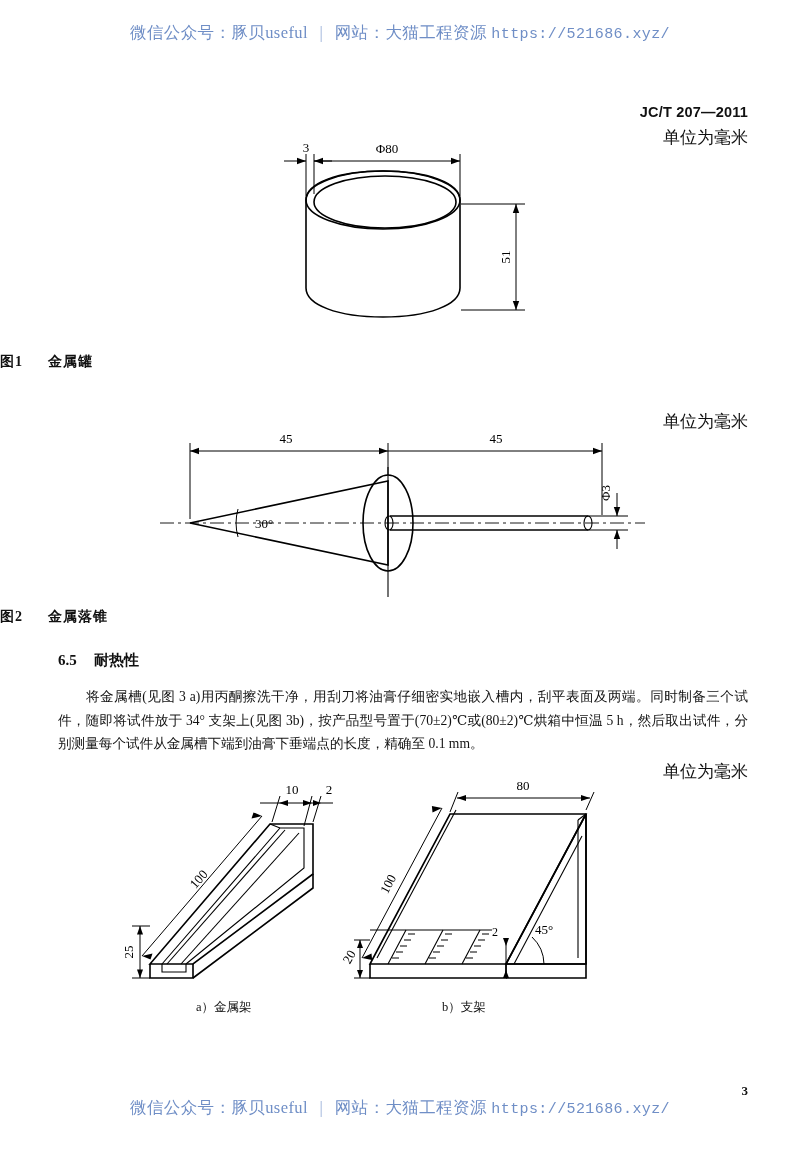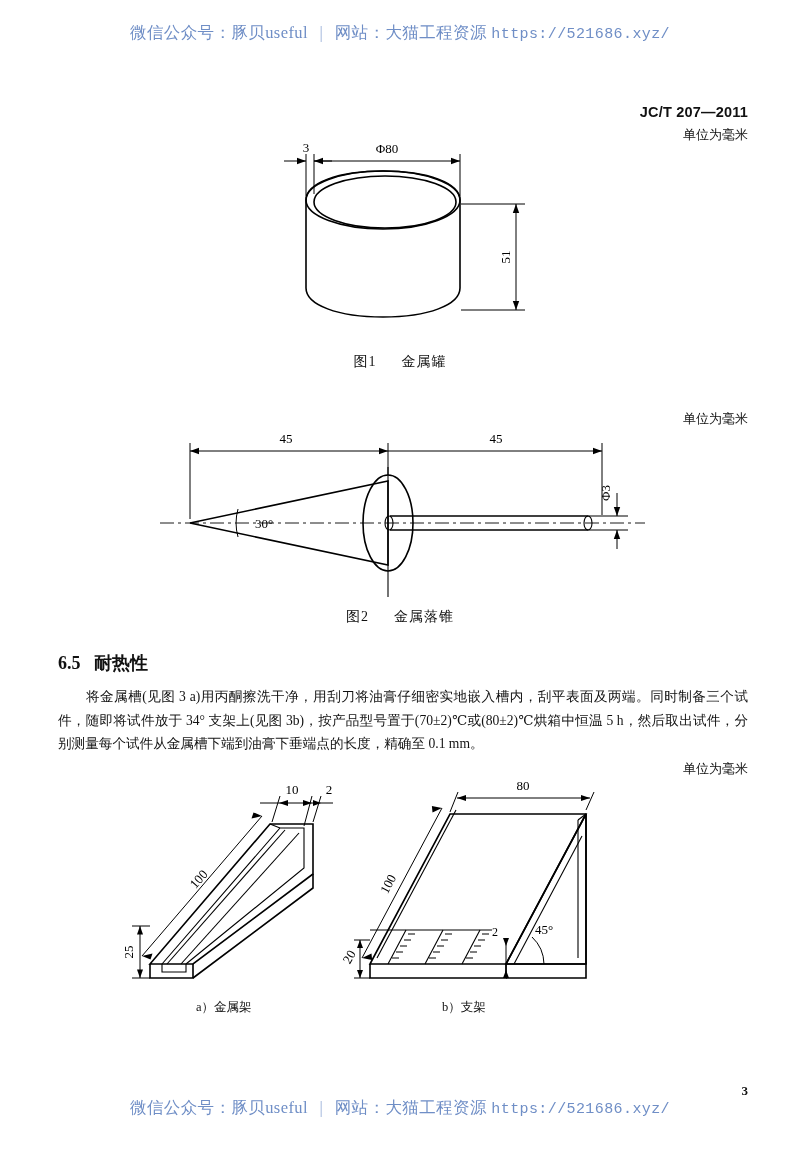--- a/index.html
+++ b/index.html
@@ -17,37 +17,37 @@
     font-family:"Liberation Serif","DejaVu Serif",serif;
   }
   .watermark .mono{font-family:"Liberation Mono","DejaVu Sans Mono",monospace;font-size:15px;}
   .watermark .sep{padding:0 7px;color:#9ab0d8;}
   #wm-top{top:22px;}
   #wm-bottom{top:1097px;}
 
   
   #std-no{position:absolute;right:52px;top:104px;font-size:14.5px;font-weight:bold;
            font-family:"Liberation Sans","DejaVu Sans",sans-serif;letter-spacing:.2px;}
-  .unit-note{position:absolute;right:52px;font-size:13px;}
+  .unit-note{position:absolute;right:52px;font-size:17px;}
   #unit-1{top:126px;}
   #unit-2{top:410px;}
   #unit-3{top:760px;}
 
   
-  .fig-caption{position:absolute;width:800px;left:0;text-align:center;
-               font-size:14px;font-weight:normal;letter-spacing:1px;}
+  .fig-caption{position:absolute;width:800px;left:0;
+               font-size:14px;font-weight:bold;letter-spacing:1px;}
   #cap1{top:353px;}
   #cap2{top:608px;}
   #cap3{top:1034px;}
   .subcap{position:absolute;font-size:12.5px;}
   #subcap-a{left:196px;top:999px;}
   #subcap-b{left:442px;top:999px;}
 
   
-  #sec-head{position:absolute;left:58px;top:651px;font-size:18px;font-weight:bold;}
+  #sec-head{position:absolute;left:58px;top:651px;font-size:15px;font-weight:bold;}
   #sec-head .num{display:inline-block;min-width:36px;}
   #sec-body{position:absolute;left:58px;top:685px;width:690px;
             font-size:13.6px;line-height:23.5px;text-align:justify;text-indent:28px;}
 
   
   #page-no{position:absolute;right:52px;top:1083px;font-size:13px;font-weight:bold;}
 
   
   svg{display:block;}
   .fig{position:absolute;}

